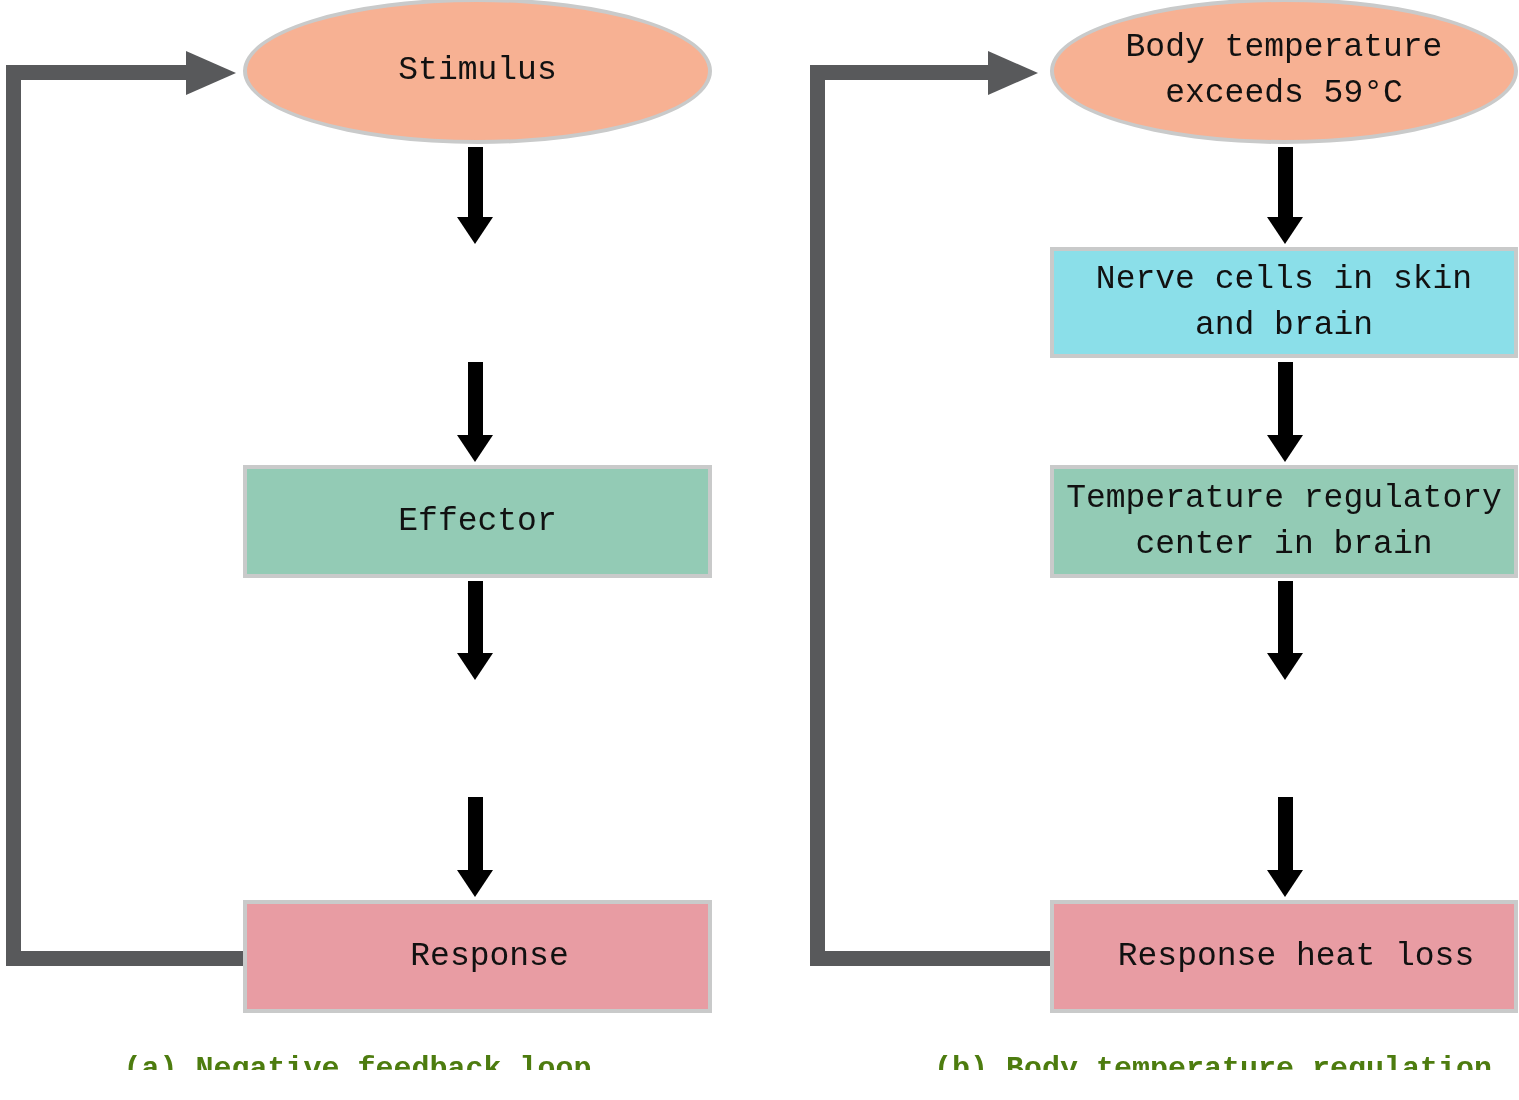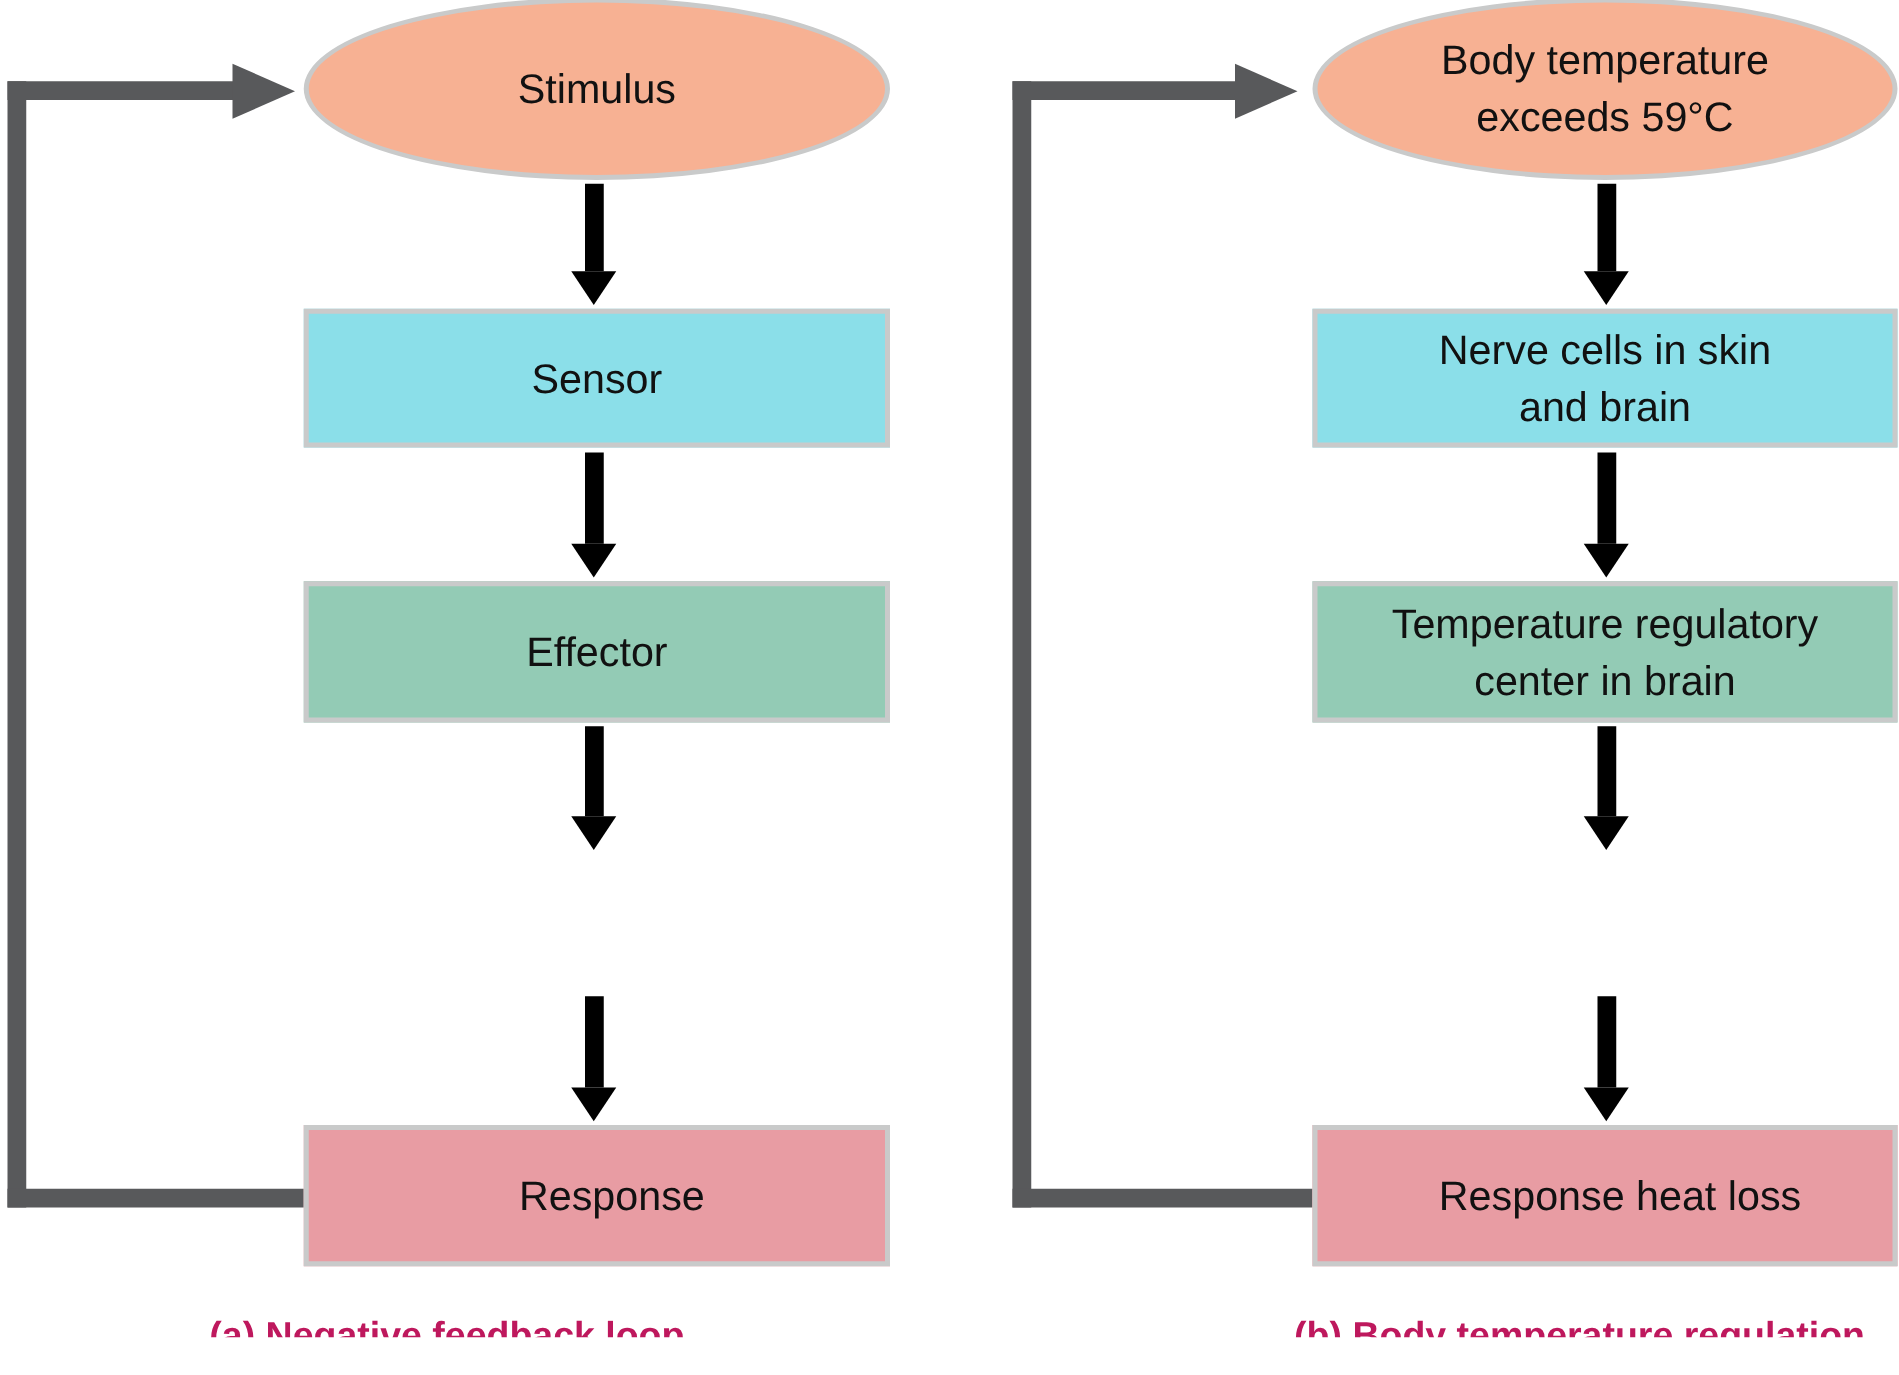--- a/index.html
+++ b/index.html
@@ -1,18 +1,18 @@
 <!DOCTYPE html>
 <html style="--stimulus-fill: #f7b193; --sensor-fill: #8bdfe9; --control-fill: #93cbb5; --effector-fill: #bcda9f; --response-fill: #e89ca3; --loop-line: #58595b; --connector-arrow: #000000; --shape-outline: #c9caca;"><head>
 <meta charset="utf-8">
 <style>
   html,body{margin:0;padding:0;background:#ffffff;}
   .canvas{
     position:relative;width:1519px;height:1070px;background:#ffffff;overflow:hidden;
-    font-family:Liberation Sans, sans-serif;color:#111111;
+    font-family:Liberation Mono, monospace;color:#111111;
   }
   
   .node{
     position:absolute;display:flex;align-items:center;justify-content:center;
     text-align:center;font-size:33px;line-height:1.38;box-sizing:border-box;
     border:4px solid var(--shape-outline,#c9caca);
   }
   .node .lbl{white-space:pre-line;}
   .ellipse{border-radius:50%;background:var(--stimulus-fill,#f7b193);}
   .fill-sensor{background:var(--sensor-fill,#8bdfe9);}
@@ -38,42 +38,39 @@
   .gap-2{top:362px;height:100px;}
   .gap-3{top:581px;height:99px;}
   .gap-4{top:797px;height:100px;}
   
   .seg{position:absolute;background:var(--loop-line,#58595b);}
   .loop-head{position:absolute;width:0;height:0;
     border-top:22px solid transparent;border-bottom:22px solid transparent;
     border-left:50px solid var(--loop-line,#58595b);}
   
   .caption{position:absolute;top:1052px;width:655px;text-align:center;
-    font-size:30px;font-weight:bold;color:#be185d;}
+    font-size:30px;font-weight:bold;color:#4d7c0f;}
 </style>
 </head>
 <body>
 
 <div class="canvas">
 
   <div class="seg" style="left:6px;top:65px;width:15px;height:901px;"></div>
   <div class="seg" style="left:6px;top:65px;width:182px;height:15px;"></div>
   <div class="loop-head" style="left:186px;top:51px;"></div>
   <div class="seg" style="left:6px;top:951px;width:237px;height:15px;"></div>
 
   <div class="node ellipse a-shape row-ellipse">
     <span class="lbl">Stimulus</span>
   </div>
   <div class="varrow ax gap-1">
       <div class="shaft"></div>
       <div class="head"></div>
     </div>
-  <div class="node fill-sensor a-shape row-1">
-    <span class="lbl">Sensor</span>
-  </div>
   <div class="varrow ax gap-2">
       <div class="shaft"></div>
       <div class="head"></div>
     </div>
   <div class="node fill-control a-shape row-2">
     <span class="lbl">Effector</span>
   </div>
   <div class="varrow ax gap-3">
       <div class="shaft"></div>
       <div class="head"></div>

